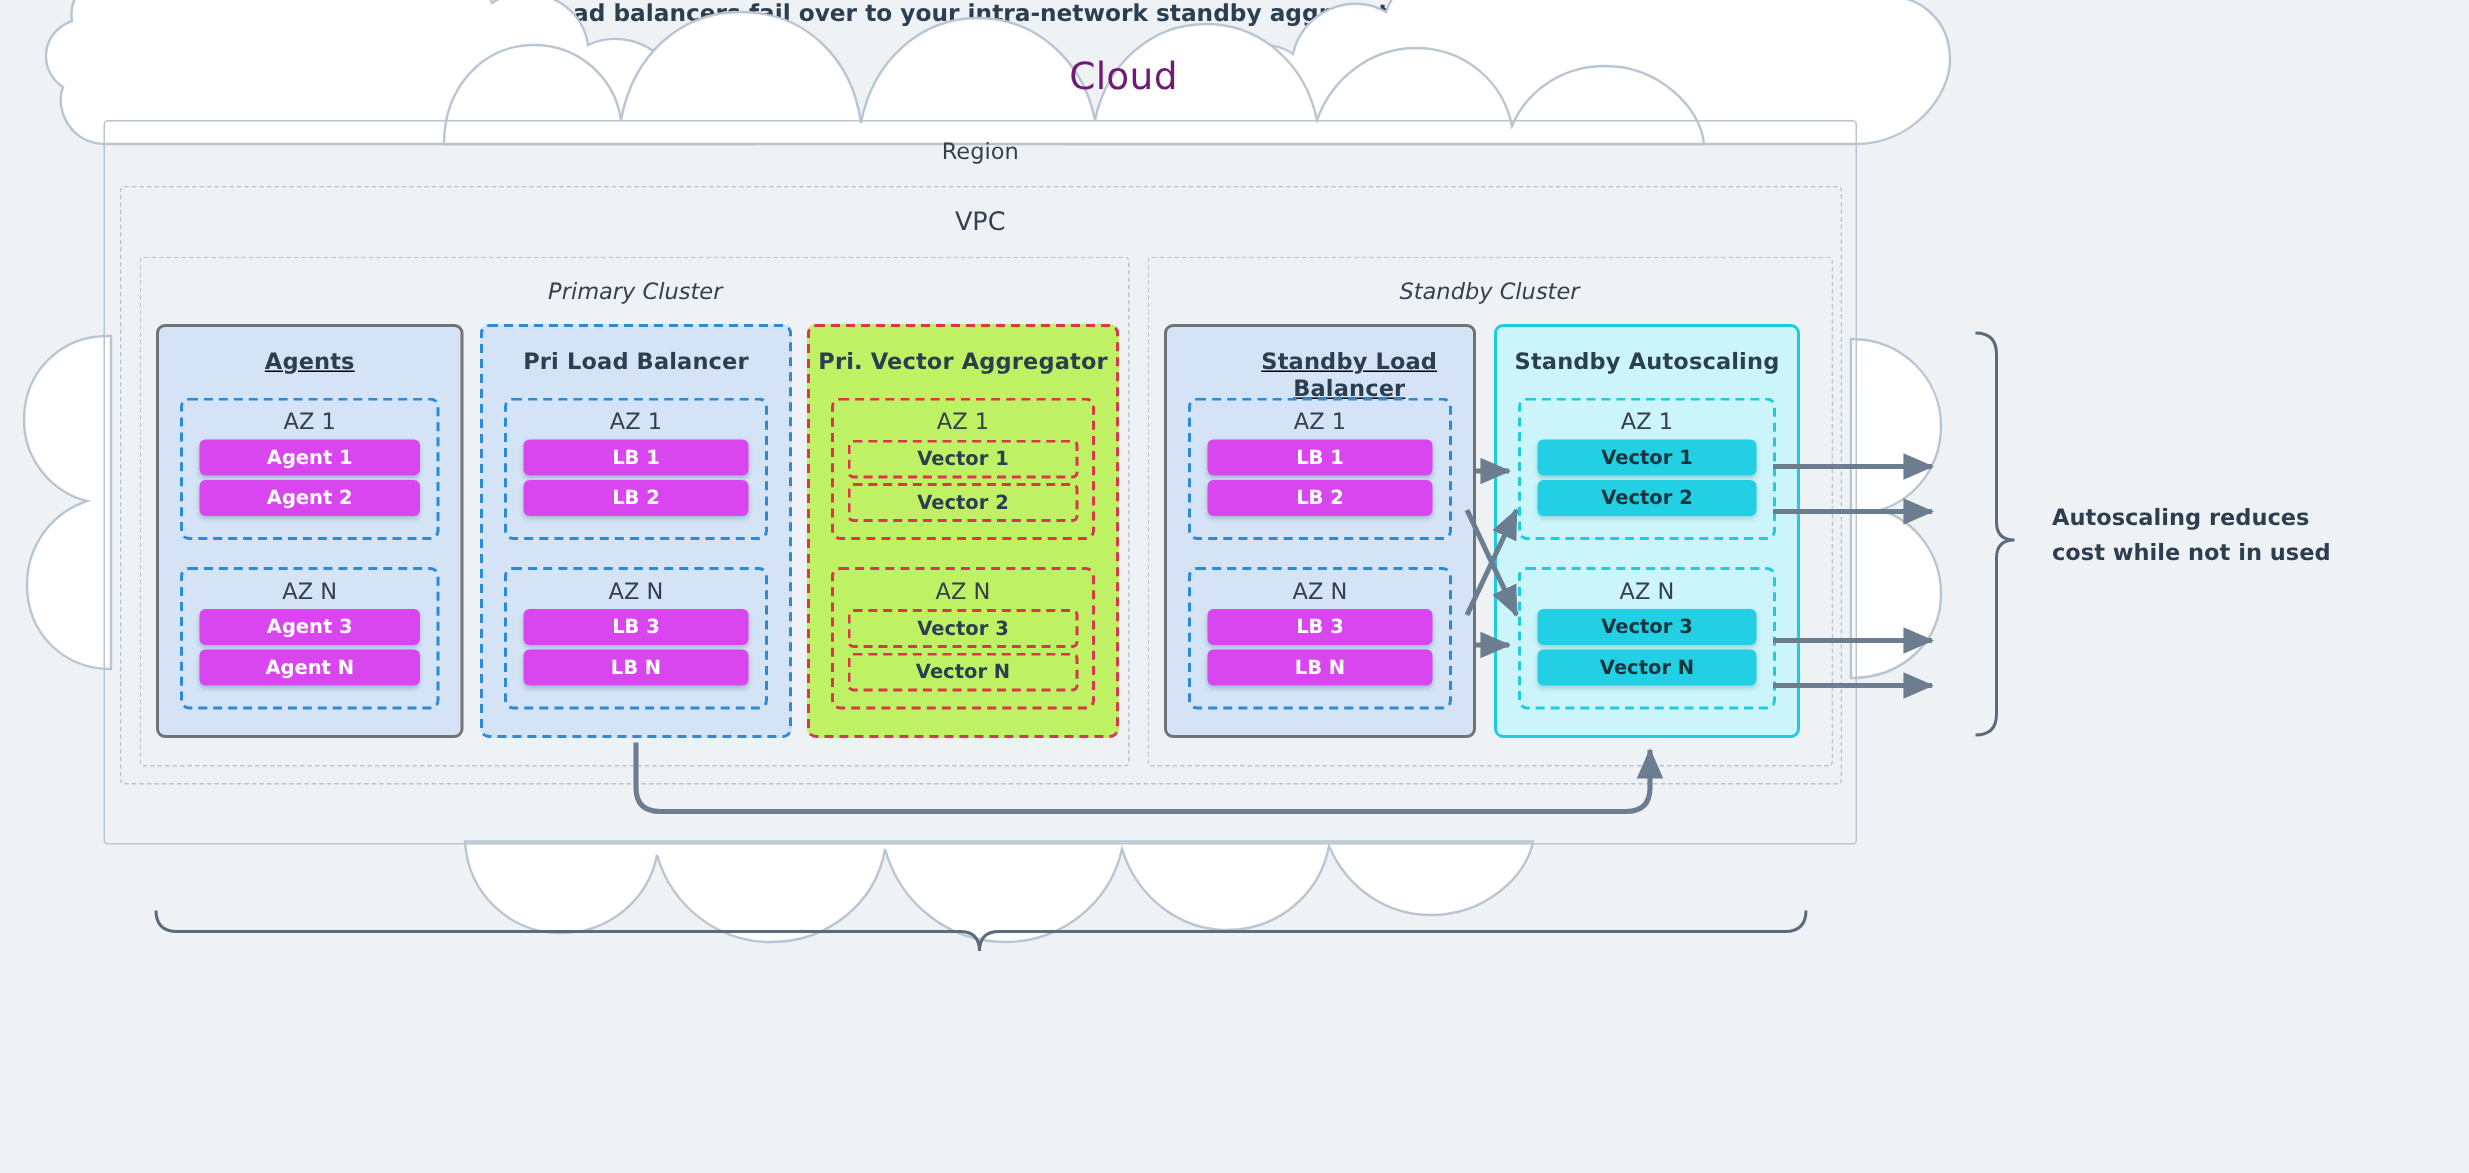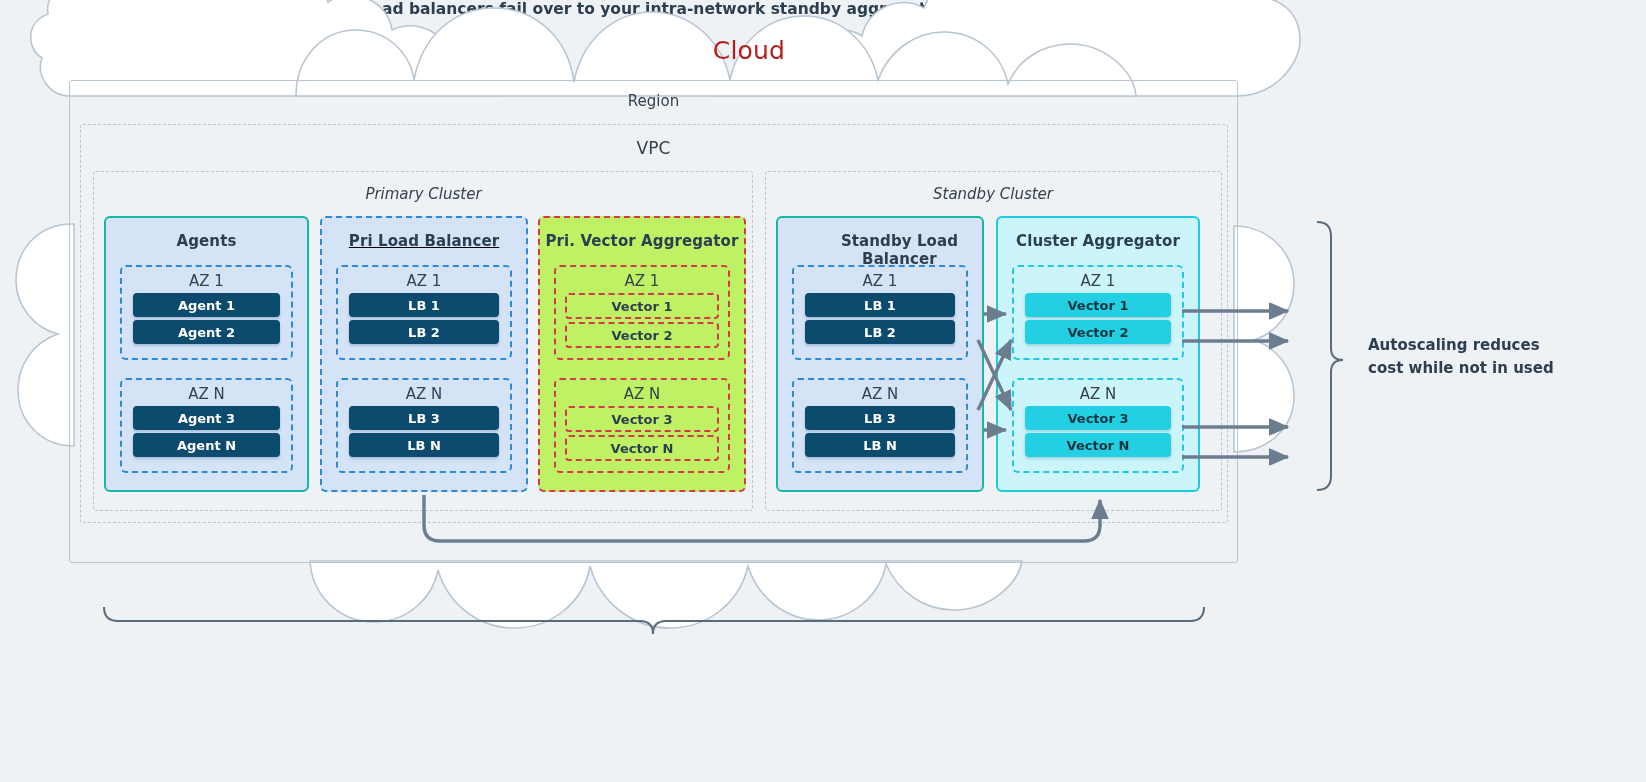--- a/index.html
+++ b/index.html
@@ -9,21 +9,21 @@
     font-family:"DejaVu Sans","Liberation Sans",sans-serif;
     overflow:hidden;
     position:relative;
   }
   #stage{position:absolute;inset:0;}
   .svg-layer{position:absolute;left:0;top:0;width:1646px;height:782px;pointer-events:none;}
 
   
   .cloud-title{
     position:absolute;left:0;top:36px;width:1498px;text-align:center;
-    font-size:25px;color:#b91c1c;letter-spacing:.2px;
+    font-size:25px;color:#701a75;letter-spacing:.2px;
   }
   .region-label{
     position:absolute;left:70px;top:92px;width:1167px;text-align:center;
     font-size:15px;color:#36414d;
   }
   .vpc-label{
     position:absolute;left:80px;top:138px;width:1147px;text-align:center;
     font-size:17px;color:#36414d;
   }
   .cluster-label{
@@ -49,27 +49,27 @@
 
   
   .panel{
     position:absolute;top:216px;height:276px;border-radius:6px;
     box-sizing:border-box;
   }
   .panel-title{
     text-align:center;font-size:15px;font-weight:bold;color:#2c3e50;
     padding-top:14px;letter-spacing:.1px;
   }
-  .panel.blue-solid{background:#d4e4f6;border:2px solid #14b8a6;}
+  .panel.blue-solid{background:#d4e4f6;border:2px solid #737373;text-decoration:underline;}
   .panel.blue-dashed{background:#d4e4f6;border:2.5px dashed #2d8ad8;}
   .panel.pink-dashed{background:#bef264;border:2.5px dashed #d9374c;}
   .panel.cyan-solid{background:#ccf5fb;border:2.5px solid #1ecbe1;}
 
   #panel-agents{left:104px;width:205px;}
-  #panel-pri-lb{left:320px;width:208px;text-decoration:underline;}
+  #panel-pri-lb{left:320px;width:208px;}
   #panel-pri-agg{left:538px;width:208px;}
   #panel-standby-lb{left:776px;width:208px;padding-left:39px;}
   #panel-standby-agg{left:996px;width:204px;}
 
   
   .az{
     position:absolute;left:14px;right:14px;border-radius:6px;box-sizing:border-box;
   }
   .az-1{top:47px;height:95px;}
   .az-n{top:160px;height:95px;}
@@ -80,21 +80,21 @@
     text-align:center;font-size:15px;color:#36414d;padding-top:5px;
   }
 
   
   .node{
     margin:3px auto 0;width:calc(100% - 22px);height:24px;
     display:flex;align-items:center;justify-content:center;
     font-size:13px;font-weight:bold;border-radius:4px;
   }
   .node.blue{
-    background:#0c4a6e;color:#ffffff;
+    background:#d946ef;color:#ffffff;
     box-shadow:0 2px 3px rgba(45,90,140,.28);
   }
   .node.cyan{
     background:#22cfe3;color:#17333d;
     box-shadow:0 2px 3px rgba(30,120,140,.25);
   }
   .node.pink{
     background:transparent;color:#2c3e50;
     border:2px dashed #d9374c;height:22px;
   }
@@ -245,21 +245,21 @@
       <div class="node blue">LB 2</div>
     </div>
     <div class="az blue az-n">
       <div class="az-label">AZ N</div>
       <div class="node blue">LB 3</div>
       <div class="node blue">LB N</div>
     </div>
   </div>
 
   <div class="panel cyan-solid" id="panel-standby-agg">
-    <div class="panel-title">Cluster Aggregator</div>
+    <div class="panel-title">Standby Autoscaling</div>
     <div class="az cyan az-1">
       <div class="az-label">AZ 1</div>
       <div class="node cyan">Vector 1</div>
       <div class="node cyan">Vector 2</div>
     </div>
     <div class="az cyan az-n">
       <div class="az-label">AZ N</div>
       <div class="node cyan">Vector 3</div>
       <div class="node cyan">Vector N</div>
     </div>

